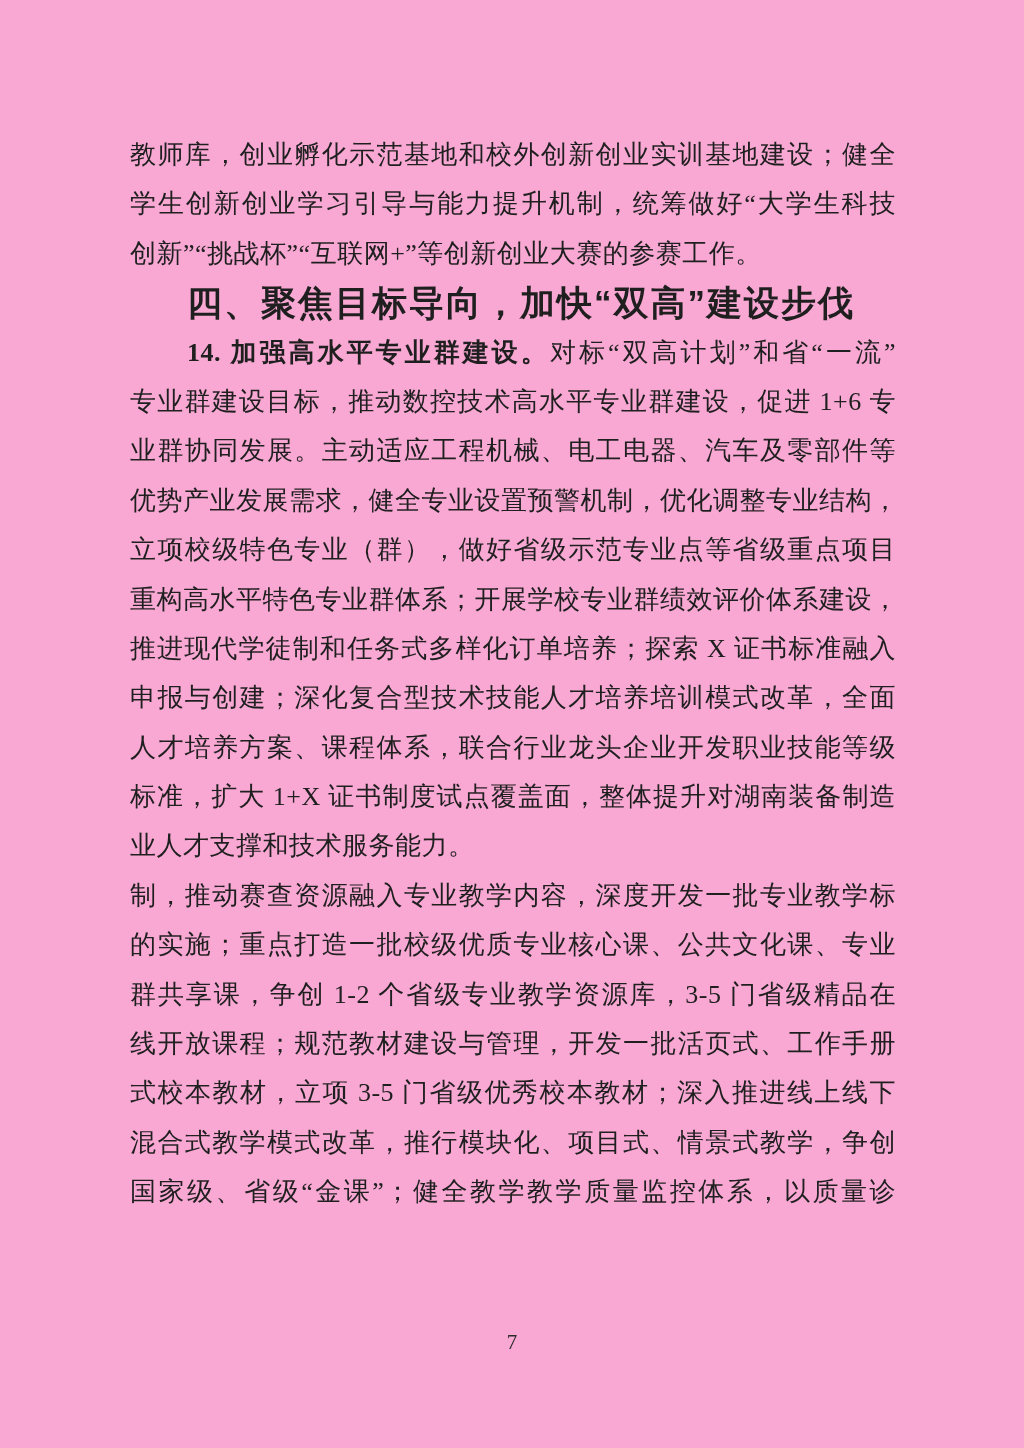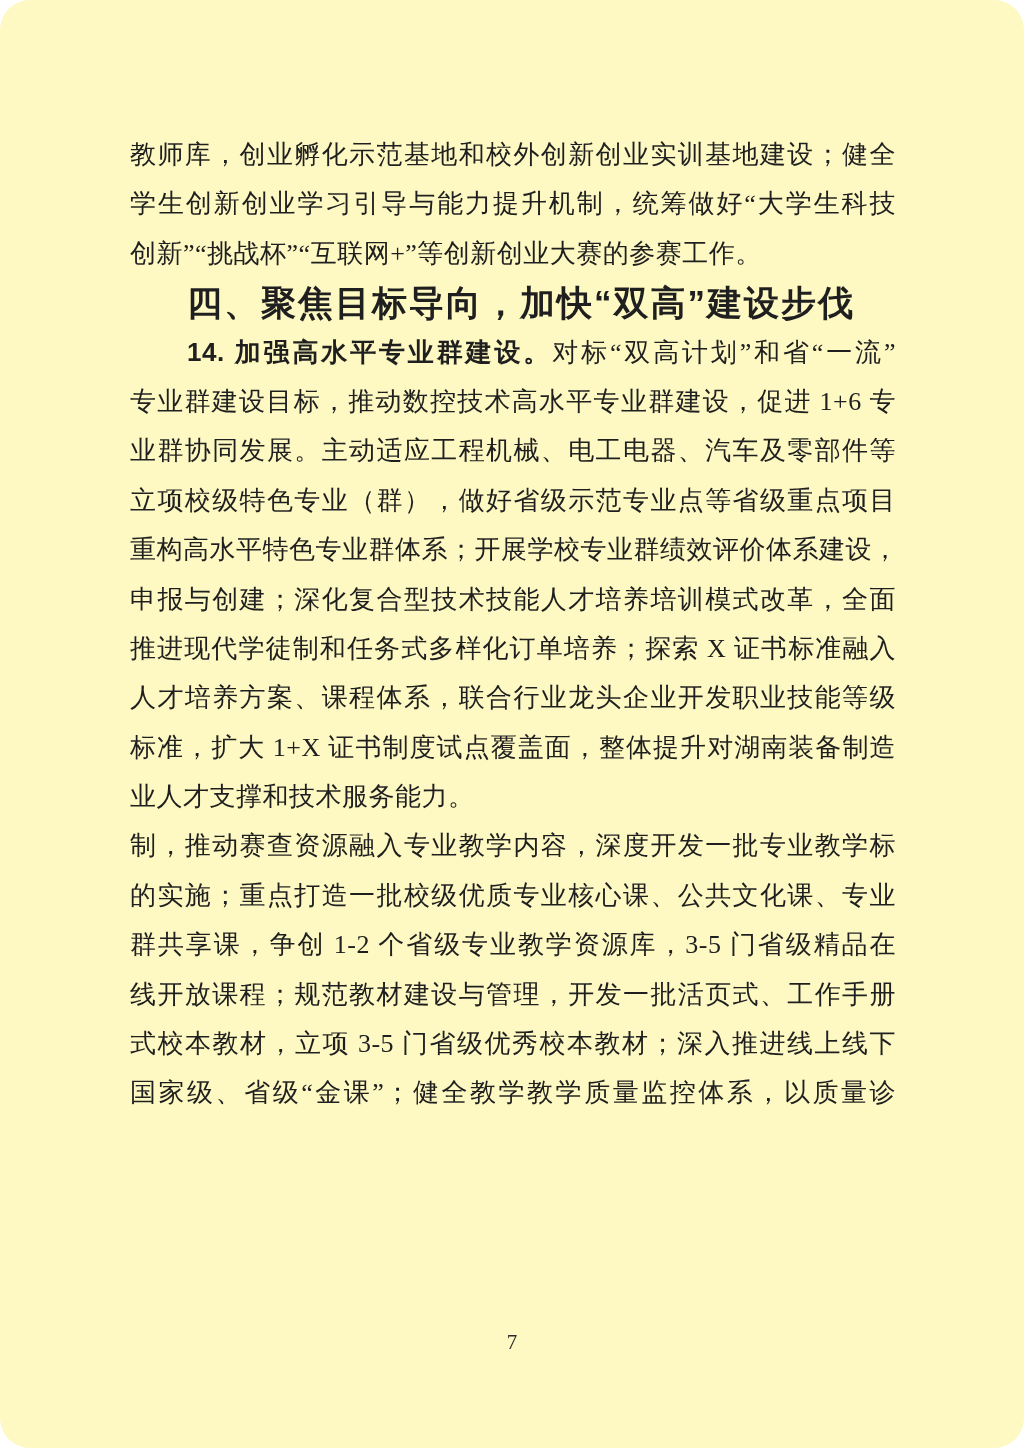--- a/index.html
+++ b/index.html
@@ -4,24 +4,23 @@
 <style>
   html, body { margin: 0; padding: 0; }
   body {
     width: 1024px; height: 1448px;
     background: #ffffff;
     font-family: "Liberation Serif", "DejaVu Serif", serif;
   }
   .sheet {
     position: relative;
     width: 1024px; height: 1448px;
-    background: #fef9c3;
+    background: #f9a8d4;
     color: #1f1f1f;
     overflow: hidden;
-    border-radius: 30px;
   }
   .textblock {
     position: absolute;
     left: 130px; top: 130px;
     width: 766px;
   }
   .line {
     height: 49.4px;
     line-height: 49.4px;
     font-size: 26px;
@@ -32,21 +31,21 @@
     text-justify: inter-character;
     overflow: hidden;
   }
   .line.short {
     text-align: right;
     text-align-last: left;
   }
   .line.ind { padding-left: 57px; }
   .lead {
     font-weight: bold;
-    font-family: Liberation Sans, sans-serif;
+    font-family: Liberation Serif, serif;
   }
   .heading {
     font-size: 35px;
     font-weight: bold;
     font-family: "Liberation Sans", "DejaVu Sans", sans-serif;
     letter-spacing: 2px;
   }
   .pagenum {
     position: absolute;
     left: 0; top: 1330px;
@@ -65,31 +64,33 @@
 
     <div class="line"><span>教师库，创业孵化示范基地和校外创新创业实训基地建设；健全</span></div>
     <div class="line"><span>学生创新创业学习引导与能力提升机制，统筹做好“大学生科技</span></div>
     <div class="line short"><span>创新”“挑战杯”“互联网+”等创新创业大赛的参赛工作。</span></div>
 
     <div class="line short ind heading"><span>四、聚焦目标导向，加快“双高”建设步伐</span></div>
 
     <div class="line ind"><span class="lead">14. 加强高水平专业群建设。</span><span>对标“双高计划”和省“一流”</span></div>
     <div class="line"><span>专业群建设目标，推动数控技术高水平专业群建设，促进 1+6 专</span></div>
     <div class="line"><span>业群协同发展。主动适应工程机械、电工电器、汽车及零部件等</span></div>
+    <div class="line"><span>优势产业发展需求，健全专业设置预警机制，优化调整专业结构，</span></div>
     <div class="line"><span>立项校级特色专业（群），做好省级示范专业点等省级重点项目</span></div>
     <div class="line"><span>重构高水平特色专业群体系；开展学校专业群绩效评价体系建设，</span></div>
+    <div class="line"><span>推进现代学徒制和任务式多样化订单培养；探索 X 证书标准融入</span></div>
     <div class="line"><span>申报与创建；深化复合型技术技能人才培养培训模式改革，全面</span></div>
-    <div class="line"><span>推进现代学徒制和任务式多样化订单培养；探索 X 证书标准融入</span></div>
     <div class="line"><span>人才培养方案、课程体系，联合行业龙头企业开发职业技能等级</span></div>
     <div class="line"><span>标准，扩大 1+X 证书制度试点覆盖面，整体提升对湖南装备制造</span></div>
     <div class="line short"><span>业人才支撑和技术服务能力。</span></div>
 
     <div class="line"><span>制，推动赛查资源融入专业教学内容，深度开发一批专业教学标</span></div>
     <div class="line"><span>的实施；重点打造一批校级优质专业核心课、公共文化课、专业</span></div>
     <div class="line"><span>群共享课，争创 1-2 个省级专业教学资源库，3-5 门省级精品在</span></div>
     <div class="line"><span>线开放课程；规范教材建设与管理，开发一批活页式、工作手册</span></div>
     <div class="line"><span>式校本教材，立项 3-5 门省级优秀校本教材；深入推进线上线下</span></div>
+    <div class="line"><span>混合式教学模式改革，推行模块化、项目式、情景式教学，争创</span></div>
     <div class="line"><span>国家级、省级“金课”；健全教学教学质量监控体系，以质量诊</span></div>
 
   </div>
 
   <div class="pagenum">7</div>
 </div>
 
 </body></html>

